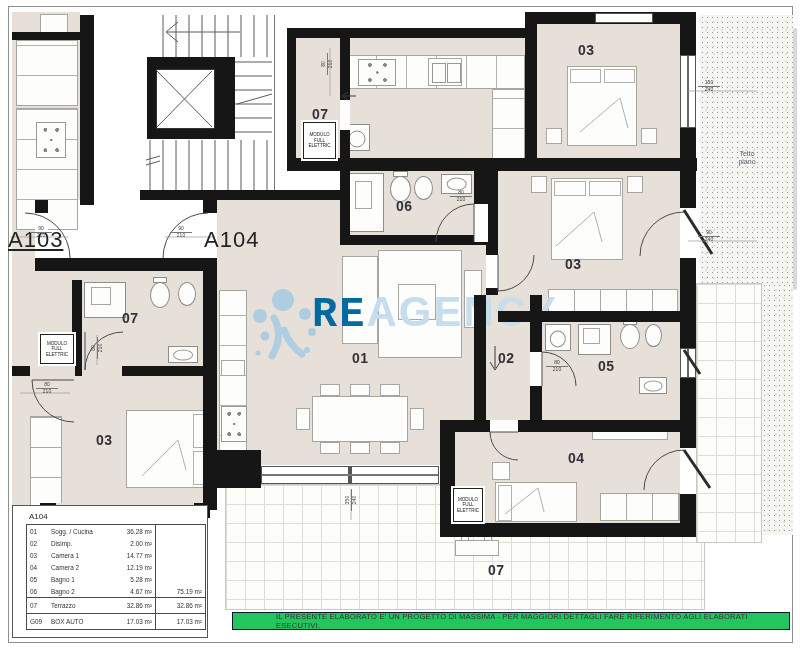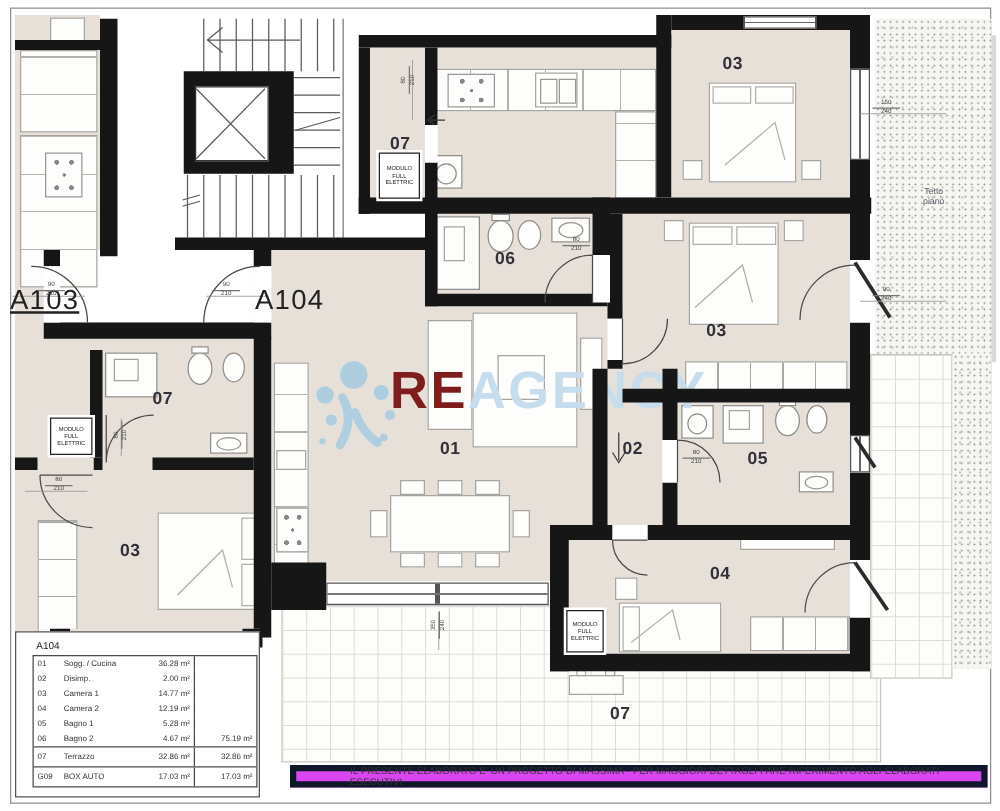--- a/index.html
+++ b/index.html
@@ -37,33 +37,33 @@
   .rlabel{font-weight:bold;font-size:14px;color:#32313a;letter-spacing:0.5px;}
   .unitlabel{font-size:22px;color:#222;letter-spacing:1px;}
   .dim{font-size:5px;line-height:5.5px;color:#444;text-align:center;width:22px;}
   .dim .t{display:block;border-bottom:0.6px solid #777;}
   .dim .b{display:block;}
   .dim.vert{transform:rotate(-90deg);transform-origin:center;}
   .modulo{background:#fff;border:1px solid #222;box-shadow:0 0 0 2px #fff;font-size:4.6px;line-height:5.4px;text-align:center;color:#222;display:flex;flex-direction:column;justify-content:center;box-sizing:border-box;}
   .tetto{font-size:7px;color:#5c5c66;text-align:center;line-height:8px;}
   .wm{color:#a9cde3;}
   .wm .brand{font-size:42px;letter-spacing:2px;line-height:40px;font-weight:bold;}
-  .wm .re{color:#7f1d1d;}
+  .wm .re{color:#0369a1;font-family:Liberation Mono, monospace;}
   .wm .rest{color:#c6dded;font-weight:bold;}
   .wm .tag{font-size:20px;color:#bdd8e9;letter-spacing:1px;margin-top:2px;}
   .legend-panel{background:#fff;border:1px solid #555;box-sizing:border-box;}
   .lg-title{position:absolute;left:16px;top:6px;font-size:8px;color:#222;}
   .lg-table{position:absolute;left:13px;top:18px;width:180px;border:1px solid #4a4a4a;box-sizing:border-box;}
   .lg-row{display:grid;grid-template-columns:24px 58px 46px 1fr;font-size:6.4px;color:#333;height:12px;align-items:center;}
   .lg-row .c3,.lg-row .c4{text-align:right;padding-right:3px;}
   .lg-row .c1{padding-left:3px;}
   .lg-row .c4{border-left:1px solid #4a4a4a;height:100%;display:flex;align-items:center;justify-content:flex-end;box-sizing:border-box;}
   .lg-sep{border-top:1.2px solid #4a4a4a;}
   .lg-row7{height:15px;}
-  .disclaimer{background:#d946ef;border:5px solid #0f172a;box-sizing:border-box;font-size:7.6px;color:#333;display:flex;align-items:center;justify-content:center;letter-spacing:0.2px;padding-left:43px;}
+  .disclaimer{background:#22c55e;border:1px solid #0f172a;box-sizing:border-box;font-size:7.6px;color:#333;display:flex;align-items:center;justify-content:center;letter-spacing:0.2px;padding-left:43px;}
   svg.linework{position:absolute;left:0;top:0;z-index:7;pointer-events:none;}
   .z1{z-index:1}.z2{z-index:2}.z3{z-index:3}.z4{z-index:4}.z5{z-index:5}.z6{z-index:6}.z8{z-index:8}.z9{z-index:9}
 </style>
 </head>
 <body>
 
 <div class="page">
 
   <div class="abs frame" style="left:8px;top:6px;width:783px;height:635px;"></div>
   <div class="abs" style="left:793px;top:28px;width:4px;height:262px;background:#d8d8d8;border-radius:2px;"></div>

